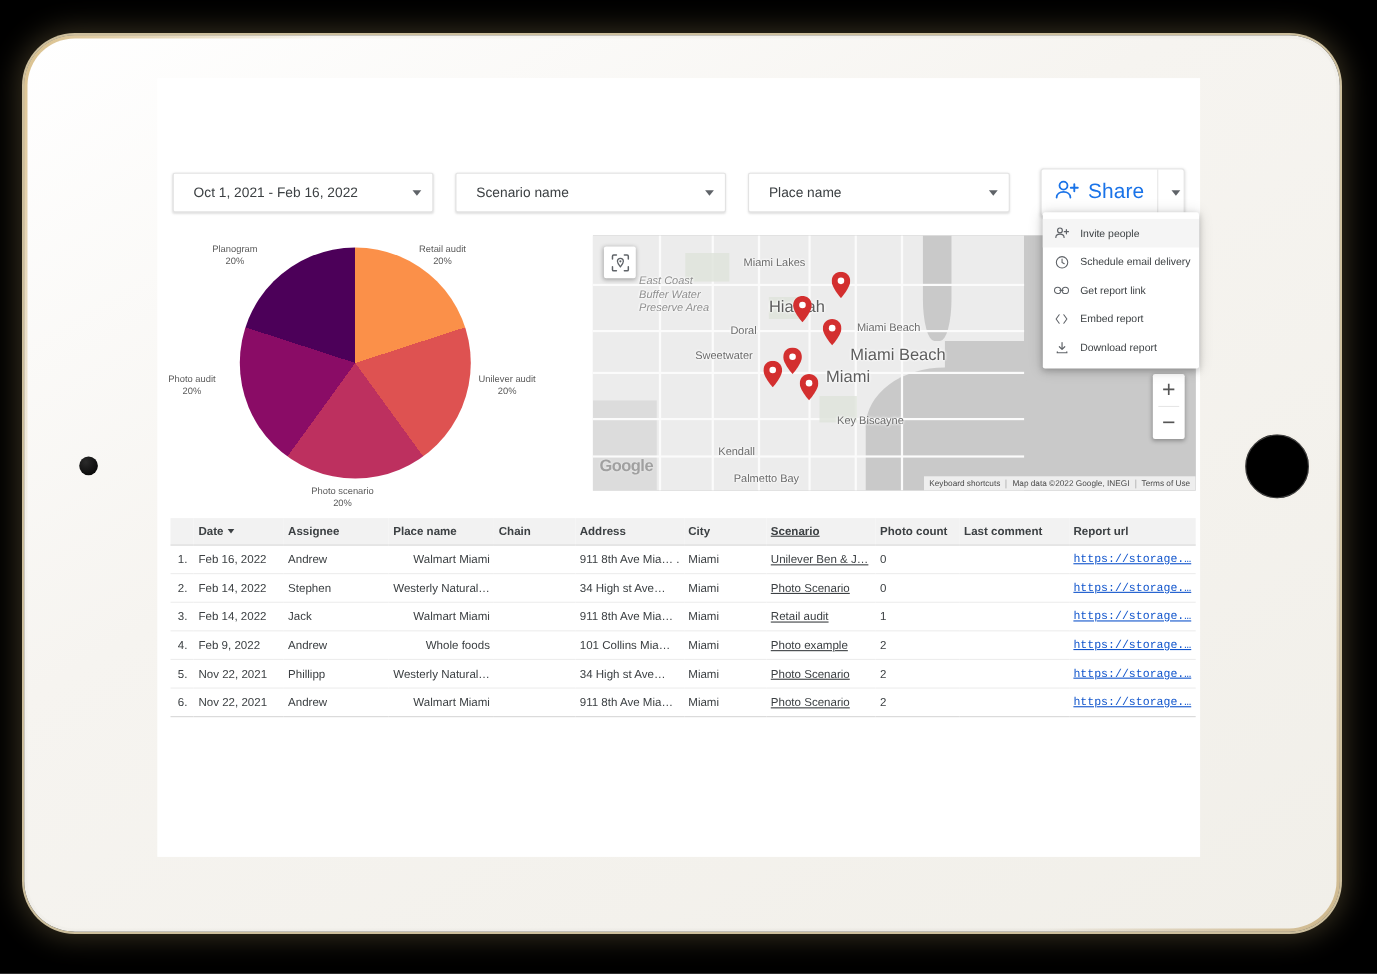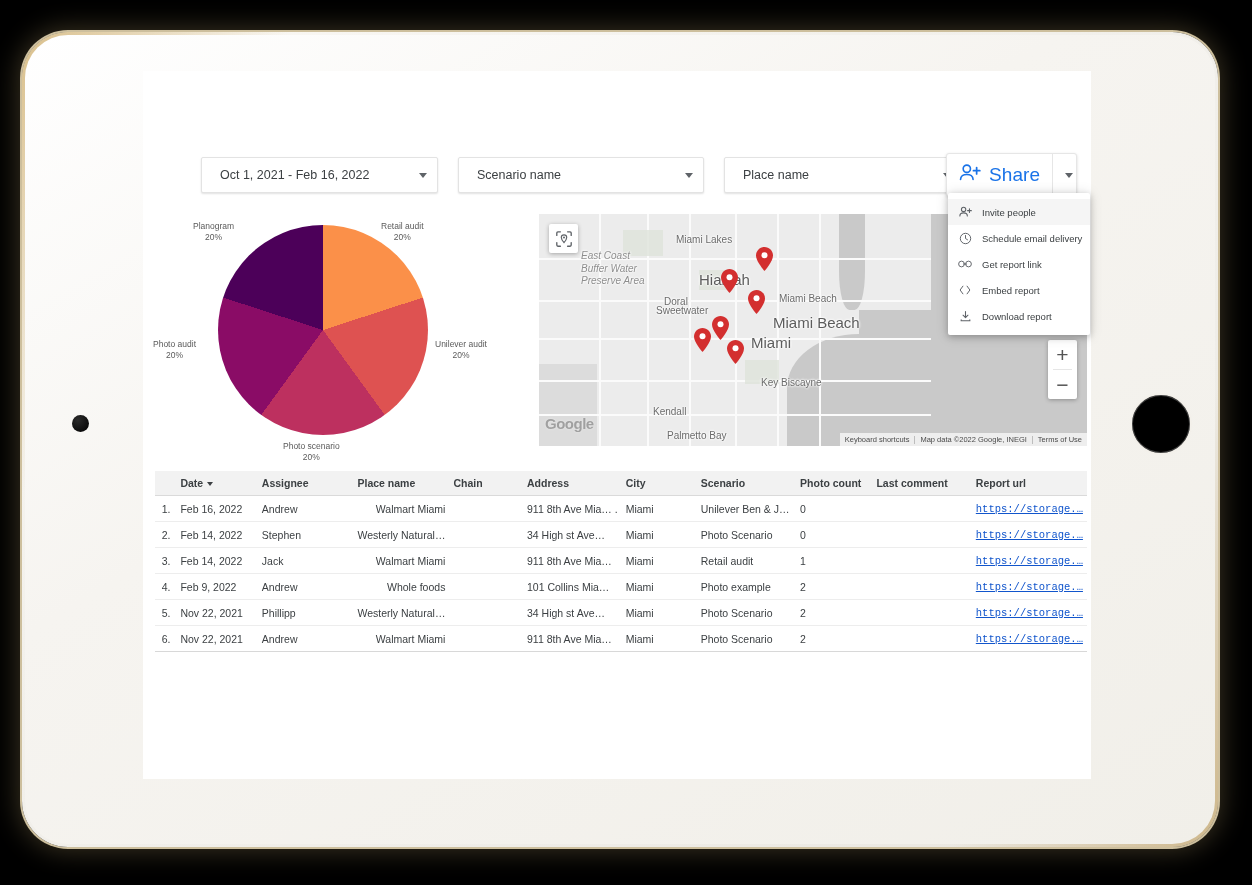--- a/index.html
+++ b/index.html
@@ -57,21 +57,21 @@
   }
 
   .filter-box {
     position: absolute; height: 36px;
     background: #fff;
     border: 1px solid #e3e3e3;
     border-radius: 2px;
     box-shadow: 0 1px 2px rgba(0,0,0,.12);
     display: flex; align-items: center;
     padding: 0 10px 0 18px;
-    font-size: 12.5px; color: #3c4043; margin-left: 44px;
+    font-size: 12.5px; color: #3c4043;
   }
   .filter-box .lbl { flex: 1; white-space: nowrap; }
   .caret {
     width:0;height:0;border-left:4px solid transparent;border-right:4px solid transparent;
     border-top:5px solid #5f6368; margin-left: 8px;
   }
 
   #f-date  { left: 14px;  top: 86px; width: 237px; }
   #f-scen  { left: 271px; top: 86px; width: 246px; }
   #f-place { left: 537px; top: 86px; width: 238px; }
@@ -212,21 +212,21 @@
     white-space: nowrap; overflow: hidden;
   }
   #table tbody tr:last-child td { border-bottom: 1px solid #d8d8d8; }
   .c-idx  { width: 22px;  text-align: right; padding-right: 6px !important; }
   .c-date { width: 84px; margin-left: 36px; }
   .c-asgn { width: 105px; }
   .c-place{ width: 92px; text-align: right; }
   .c-chain{ width: 82px; }
   .c-addr { width: 92px; }
   .c-city { width: 84px; }
-  .c-scen { width: 100px; }
+  .c-scen { width: 100px; text-decoration: underline; }
   .c-photo{ width: 78px; }
   .c-comm { width: 104px; }
   .c-url  { width: 92px; margin-top: 44px; }
   th.c-date { text-align: left; }
   .sort-caret {
     display:inline-block; width:0;height:0;margin-left:4px;
     border-left:3.5px solid transparent;border-right:3.5px solid transparent;
     border-top:4.5px solid #3c4043; vertical-align: middle;
   }
   .url-link { color: #1155cc; text-decoration: underline; font-family: Liberation Mono, monospace; }
@@ -365,21 +365,21 @@
       <div class="gridline gh" style="top:166px"></div>
       <div class="gridline gh" style="top:200px"></div>
       <div class="park" style="left:84px;top:16px;width:40px;height:26px;"></div>
       <div class="park" style="left:160px;top:56px;width:30px;height:20px;"></div>
       <div class="park" style="left:206px;top:146px;width:34px;height:24px;"></div>
 
       <div class="map-place area" style="left:42px;top:36px;">East Coast<br>Buffer Water<br>Preserve Area</div>
       <div class="map-place" style="left:137px;top:20px;">Miami Lakes</div>
       <div class="map-place big" style="left:160px;top:57px;">Hialeah</div>
       <div class="map-place" style="left:125px;top:82px;">Doral</div>
-      <div class="map-place" style="left:93px;top:91px;margin-left:24px;">Sweetwater</div>
+      <div class="map-place" style="left:93px;top:104px;">Sweetwater</div>
       <div class="map-place" style="left:240px;top:79px;">Miami Beach</div>
       <div class="map-place big" style="left:234px;top:100px;">Miami Beach</div>
       <div class="map-place big" style="left:212px;top:120px;">Miami</div>
       <div class="map-place" style="left:222px;top:163px;">Key Biscayne</div>
       <div class="map-place" style="left:114px;top:192px;text-align:center;">Kendall</div>
       <div class="map-place" style="left:128px;top:216px;">Palmetto Bay</div>
 
       <div class="pin" style="left:217px;top:33px;"><svg width="17" height="24" viewBox="0 0 17 24">
             <path d="M8.5 0C3.8 0 0 3.8 0 8.5 0 14.5 8.5 24 8.5 24S17 14.5 17 8.5C17 3.8 13.2 0 8.5 0z" fill="#d32f2f"></path>
             <circle cx="8.5" cy="8.3" r="3" fill="#fff"></circle>

